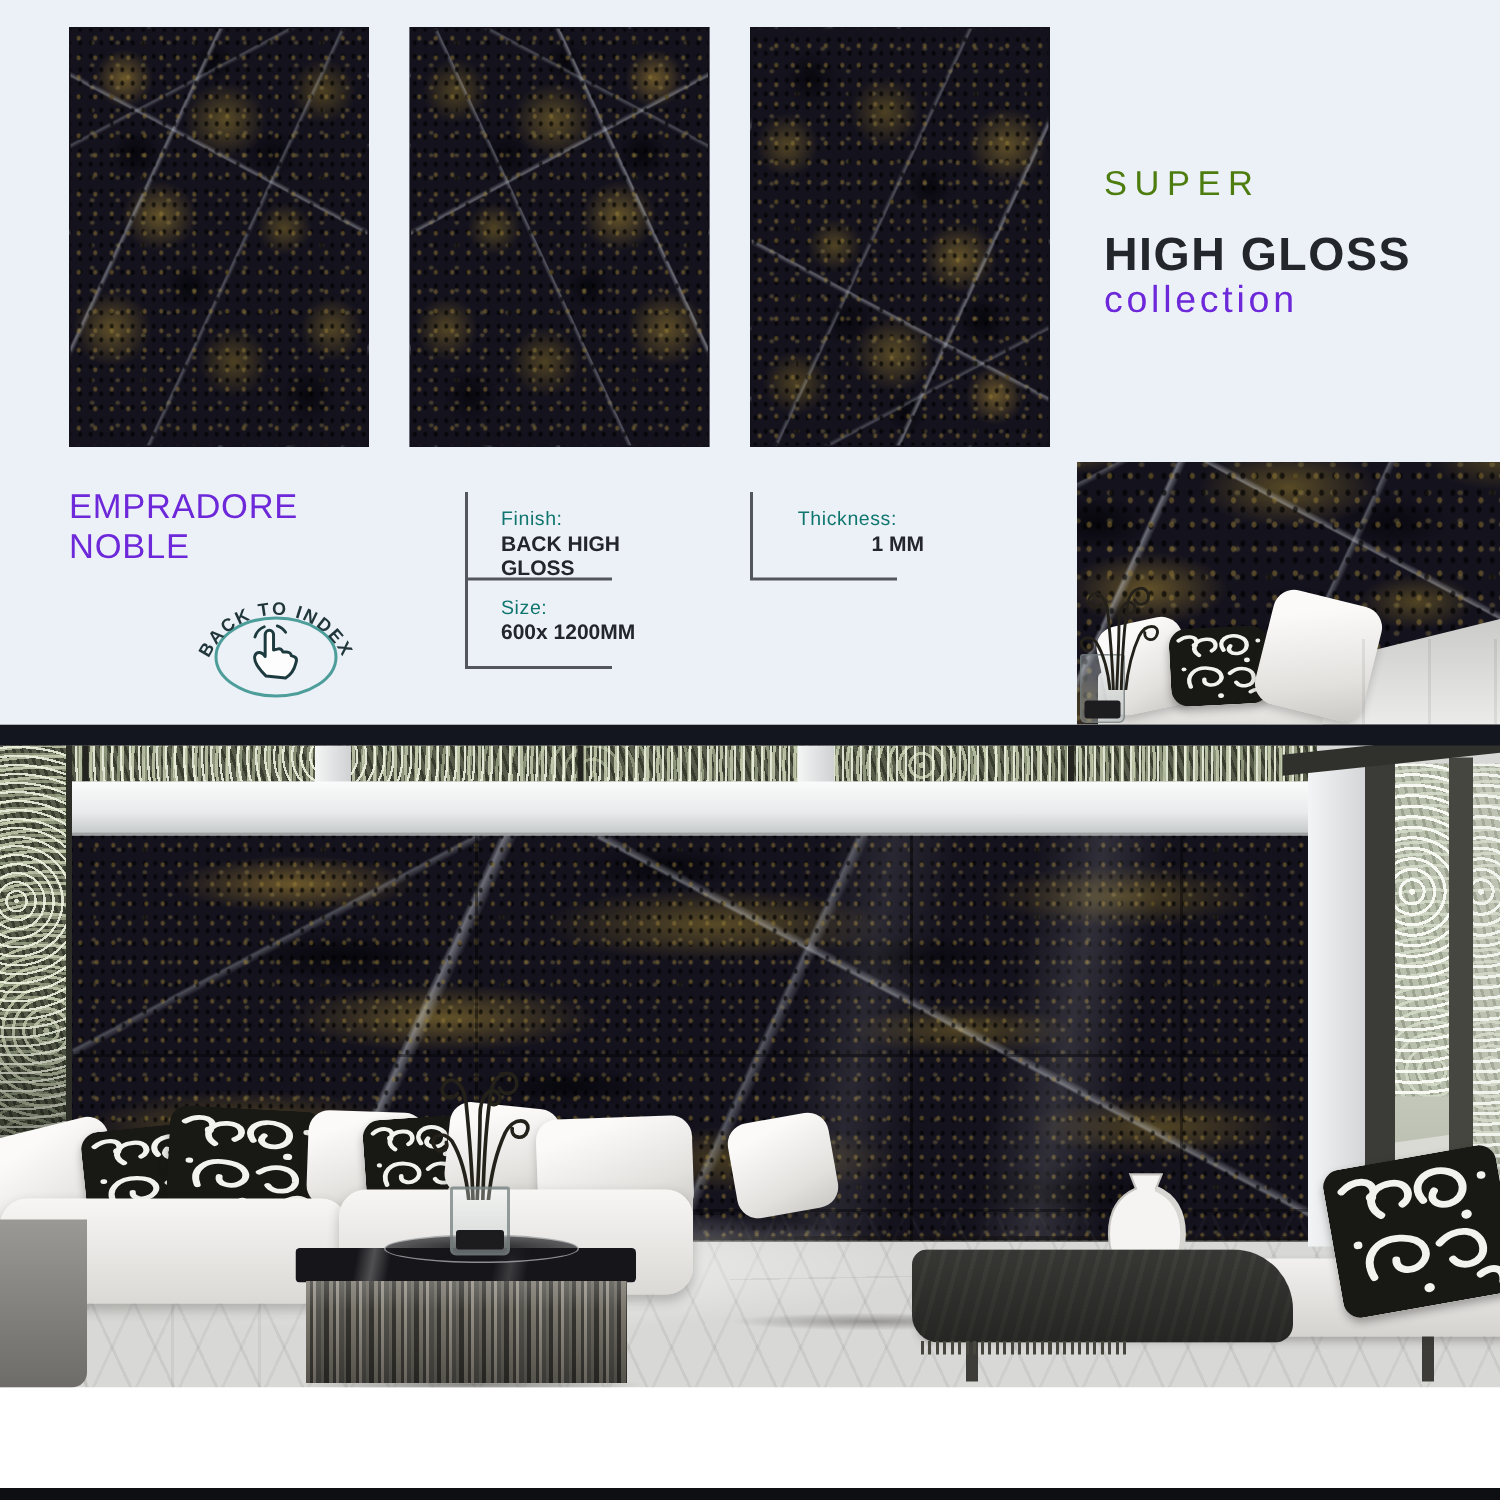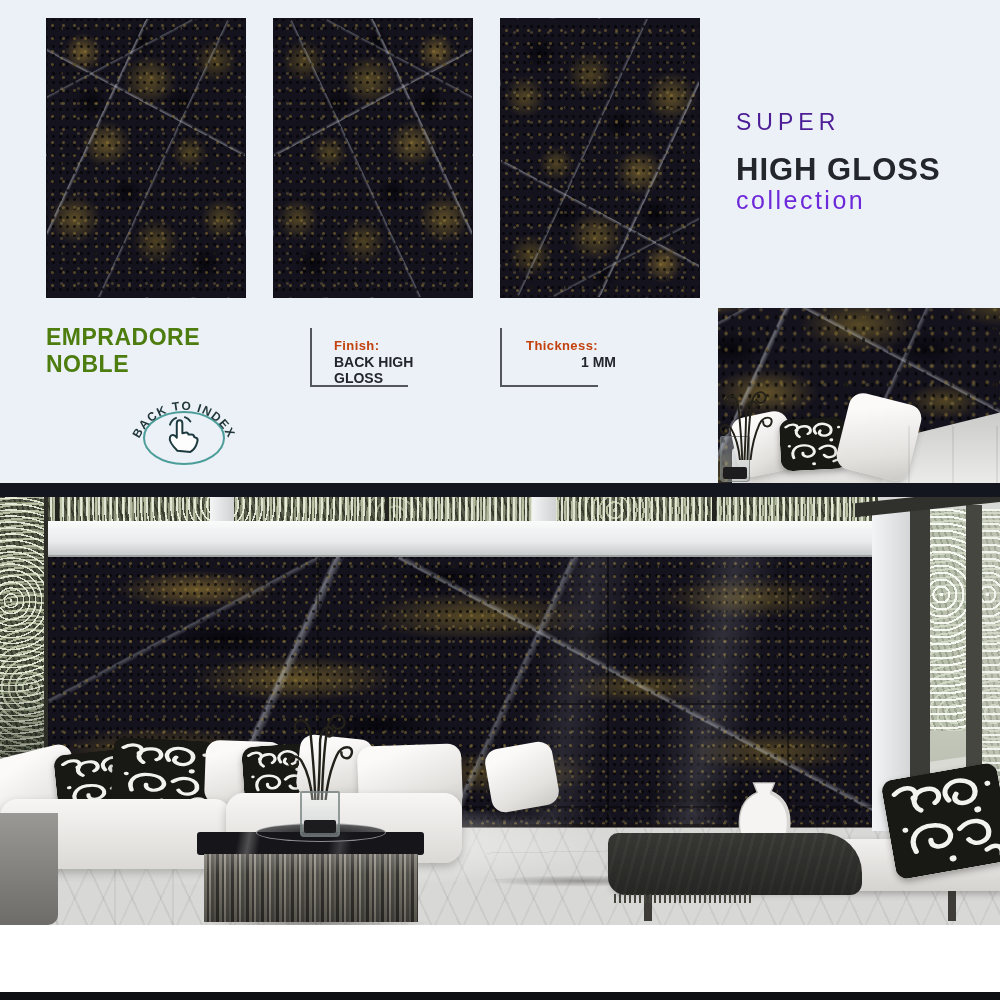--- a/index.html
+++ b/index.html
@@ -60,29 +60,29 @@
   }
   svg.damask{ border-radius:12px; box-shadow:0 3px 6px rgba(20,20,20,.35); }
 
   
   .sheet{ position:absolute; left:0; top:0; width:1000px; height:483px; background:#ecf1f8; }
   .tile{ position:absolute; top:18px; width:200px; height:280px; border:1px solid rgba(15,15,25,.4); overflow:hidden; }
   .tile.t2{ transform:scaleX(-1); }
   .tile.t3{ transform:scale(-1,-1); }
 
   .brand{ position:absolute; left:736px; top:110px; color:#23262b; line-height:1.05; }
-  .brand .l1{ font-size:23px; font-weight:400; letter-spacing:5px; color:#4c1d95; }
+  .brand .l1{ font-size:23px; font-weight:400; letter-spacing:5px; color:#4d7c0f; }
   .brand .l2{ font-size:31px; font-weight:800; letter-spacing:1px; margin-top:20px; }
   .brand .l3{ font-size:25px; font-weight:300; letter-spacing:2.5px; color:#6d28d9; }
 
-  .product-title{ position:absolute; left:46px; top:324px; width:210px; font-size:23px; font-weight:700; letter-spacing:.5px; line-height:1.18; color:#4d7c0f; }
+  .product-title{ position:absolute; left:46px; top:324px; width:210px; font-size:23px; font-weight:400; letter-spacing:.5px; line-height:1.18; color:#6d28d9; }
 
   .spec-box{ position:absolute; top:328px; width:98px; border-left:2px solid #53565c; }
   .spec-box .row{ height:59px; padding:10px 0 0 22px; border-bottom:2px solid #53565c; }
-  .spec-box .lbl{ font-size:13px; color:#c2410c; letter-spacing:.4px;font-weight:bold; }
+  .spec-box .lbl{ font-size:13px; color:#0f766e; letter-spacing:.4px; }
   .spec-box .val{ font-size:14px; font-weight:800; color:#23262b; width:92px; line-height:1.15; margin-top:1px; }
   .sb1{ left:310px; } .sb2{ left:500px;text-align:right; }
 
   .back-btn{ position:absolute; left:128px; top:384px; width:112px; height:84px; cursor:pointer; background:none; border:none; }
 
   
   .thumb{ position:absolute; left:718px; top:308px; width:282px; height:175px; overflow:hidden; background:#101018; }
   .thumb .bg{ position:absolute; inset:-30px; transform:scale(1.25); transform-origin:60% 30%; }
   .thumb-floor{ position:absolute; left:120px; top:95px; right:0; bottom:0;
     background:linear-gradient(#c6c6c4,#ebebe9); clip-path:polygon(0 62%,100% 12%,100% 100%,0 100%); }
@@ -214,20 +214,24 @@
           <path d="M20 56 C12 48 6 40 8 34 C10 29 16 30 19 35 L19 12 C19 5 28 5 28 12 L28 28 L32 27 C35 26 37 27 38 30 L42 30 C45 30 47 32 47 34 L50 35 C53 36 53 39 52 42 C50 50 46 55 41 58 Z" fill="#fdfdfd" stroke="#1d3a3f" stroke-width="3.2" stroke-linejoin="round"></path>
           <path d="M8 14 A 17 17 0 0 1 18 3 M32 2 A 17 17 0 0 1 41 9" fill="none" stroke="#1d3a3f" stroke-width="3" stroke-linecap="round"></path>
         </g>
       </svg>
     </button>
 
     <div class="spec-box sb1">
       <div class="row">
         <div class="lbl">Finish:</div>
         <div class="val">BACK HIGH GLOSS</div>
+      </div>
+      <div class="row">
+        <div class="lbl">Size:</div>
+        <div class="val">600x 1200MM</div>
       </div>
     </div>
 
     <div class="spec-box sb2">
       <div class="row">
         <div class="lbl">Thickness:</div>
         <div class="val">1 MM</div>
       </div>
     </div>
 

